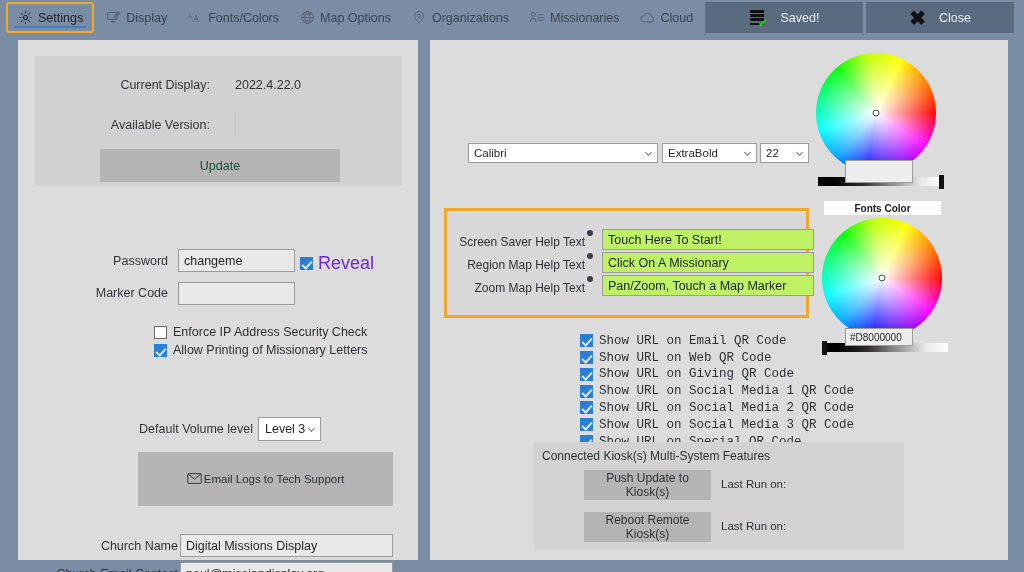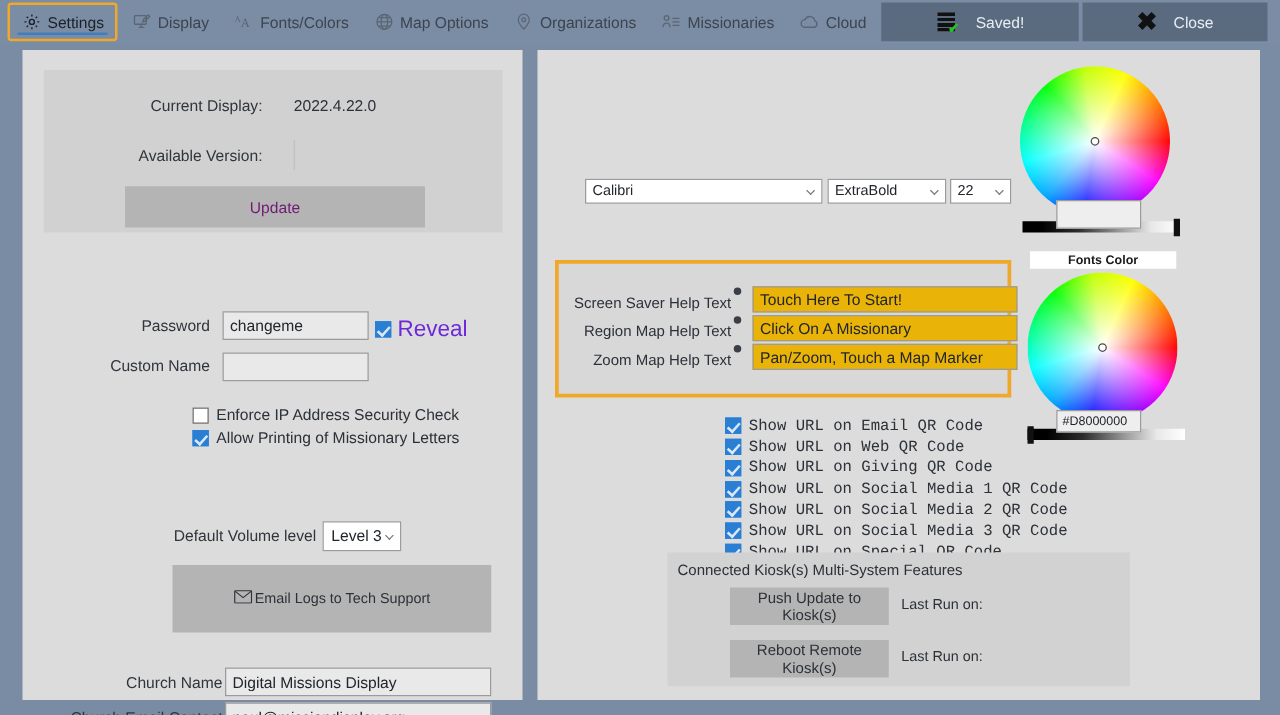--- a/index.html
+++ b/index.html
@@ -60,21 +60,21 @@
   .lbl { color: #6d28d9; font-size: 18px; }
   .row-lbl { position: absolute; text-align: right; color: #30353c; font-size: 12.5px; }
 
   #lbl-current-version  { left: 40px; top: 22px;  width: 135px; }
   #val-current-version  { position: absolute; left: 200px; top: 22px; font-size: 12.5px; color: #2c3138; }
   #lbl-available-version{ left: 28px; top: 62px;  width: 147px; }
   #val-available-version{ position: absolute; left: 200px; top: 56px; width: 82px; height: 24px;
                           border-left: 1px solid #c0c0c0; }
   #btn-update {
     position: absolute; left: 65px; top: 93px; width: 240px; height: 33px;
-    background: #b4b4b4; color: #701a75; font-size: 12.5px;
+    background: #b4b4b4; color: #14532d; font-size: 12.5px;
     display: flex; align-items: center; justify-content: center; border: none;
   }
 
   
   .tfield {
     position: absolute; background: #e9e9e9; border: 1px solid #9b9b9b;
     font-size: 12.5px; color: #22262c; padding: 0 5px;
     font-family: "Liberation Sans", sans-serif;
   }
   #lbl-password     { left: 30px; top: 214px; width: 120px; }
@@ -135,21 +135,21 @@
     position: absolute; left: 14px; top: 168px; width: 365px; height: 110px;
     background: #d8d8d8; border: 3px solid #f0a82a;
   }
   .ht-row { position: absolute; display: flex; align-items: center; }
   .ht-lbl { font-size: 12px; color: #2c3138; text-align: right; width: 140px; }
   .ht-dot {
     display: inline-block; width: 6px; height: 6px; border-radius: 50%;
     background: #3a3f47; margin-left: 2px; vertical-align: super; margin-bottom: 5px;
   }
   .ht-input {
-    margin-left: 9px; width: 212px; height: 21px; background: #eab308; border: 1px solid #9b9b9b;
+    margin-left: 9px; width: 212px; height: 21px; background: #bef264; border: 1px solid #9b9b9b;
     font-size: 12.5px; color: #22262c; padding: 0 5px; display: flex; align-items: center;
   }
   #ht-row-screensaver { left: 6px; top: 18px; }
   #ht-row-regionmap   { left: 6px; top: 41px; }
   #ht-row-zoommap     { left: 6px; top: 64px; }
 
   
   #qr-list { position: absolute; left: 150px; top: 294px; font-family: Liberation Mono, monospace; }
   .qr-item { display: flex; align-items: center; gap: 6px; font-size: 12.5px; color: #2c3138; height: 13.5px; margin-bottom: 3.3px; }
 
@@ -317,21 +317,21 @@
     </div>
 
     <div class="row-lbl" id="lbl-password">Password</div>
     <input class="tfield" id="inp-password" value="changeme" style="">
 
     <div id="chk-reveal-wrap">
       <span class="cbox on"></span>
       <span class="lbl">Reveal</span>
     </div>
 
-    <div class="row-lbl" id="lbl-custom-code">Custom Name</div>
+    <div class="row-lbl" id="lbl-custom-code">Marker Code</div>
     <input class="tfield" id="inp-custom-code" value="" style="">
 
     <div class="cbrow" id="cb-enforce-ip">
       <span class="cbox"></span>
       <span>Enforce IP Address Security Check</span>
     </div>
     <div class="cbrow" id="cb-allow-print">
       <span class="cbox on"></span>
       <span>Allow Printing of Missionary Letters</span>
     </div>

